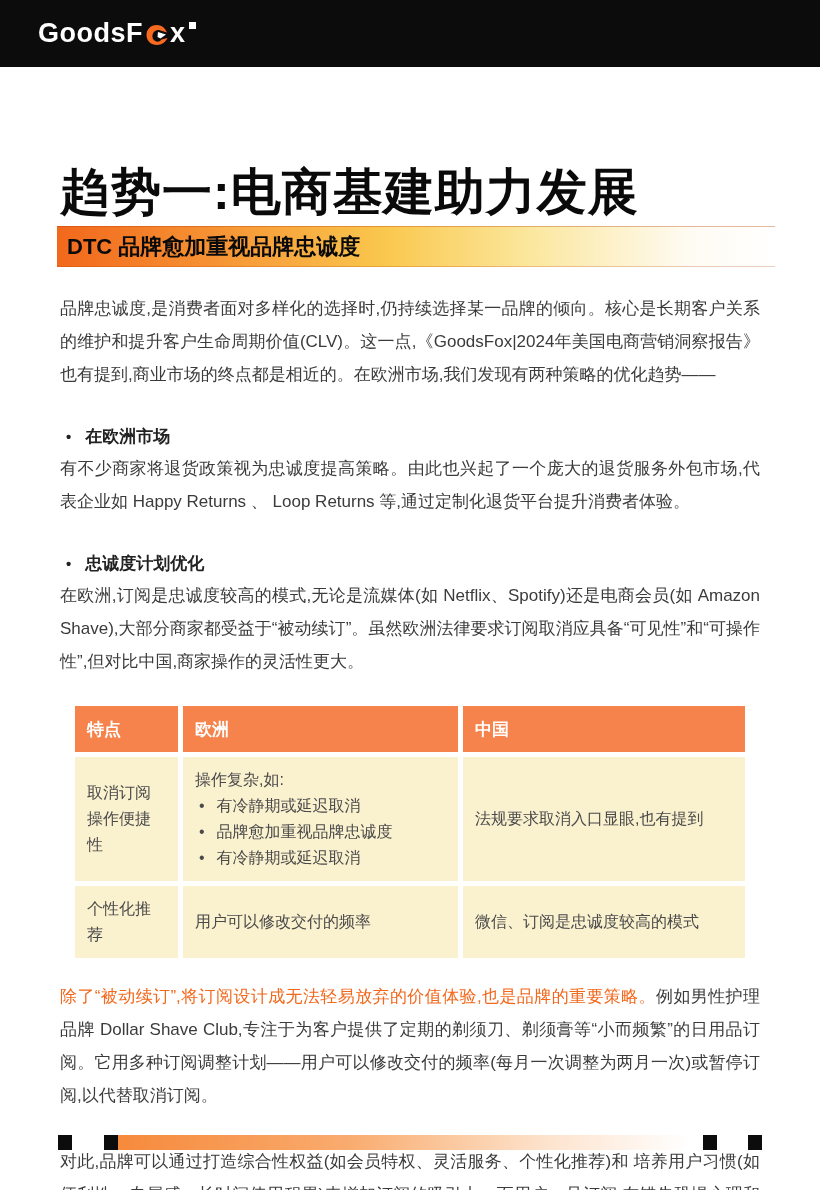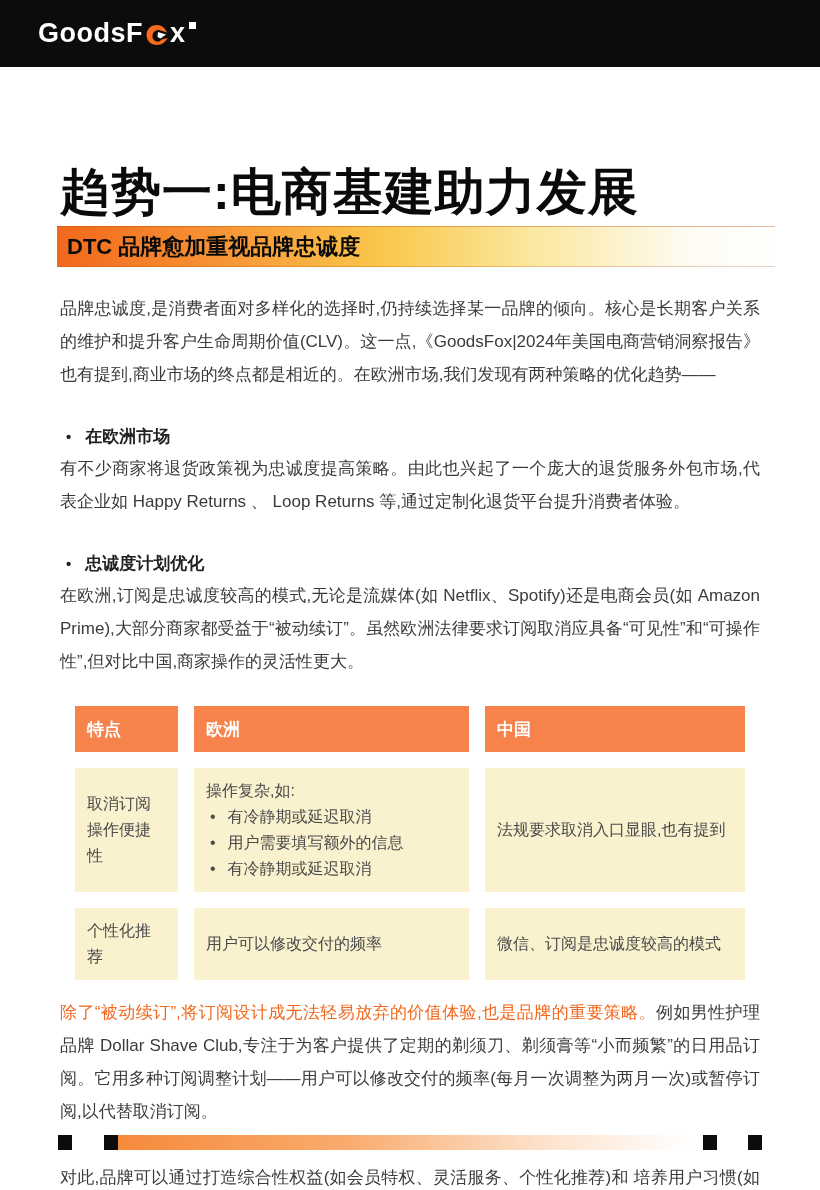--- a/index.html
+++ b/index.html
@@ -95,21 +95,21 @@
     margin: 0 14px 0 6px;
     color: #222222;
   }
   
   .cmp-table {
     margin-top: 28px;
     margin-left: 15px;
     width: 670px;
     display: grid;
     grid-template-columns: 103px 275px auto;
-    gap: 16px;
+    gap: 5px;
     background: #ffffff;
     font-size: 16px;
   }
   .cmp-table .cell {
     padding: 10px 12px;
     color: #4a4a4a;
   }
   .cmp-table .th {
     background: #f5834b;
     color: #ffffff;
@@ -124,21 +124,21 @@
     display: flex;
     flex-direction: column;
     justify-content: center;
     line-height: 26px;
   }
   .cmp-table .feature { white-space: pre-line; }
   .cmp-table ul { list-style: none; }
   .cmp-table ul li { display: flex; }
   .cmp-table ul li .li-dot { margin: 0 12px 0 4px; }
   
-  .highlight { margin-top: 16px; }
+  .highlight { margin-top: 22px; }
   .orange-text { color: #f2681c; }
   .closing { margin-top: 33px; }
   
   .footer-sq {
     position: absolute;
     width: 14px; height: 15px;
     background: #0c0c0c;
     top: 1135px;
   }
   .sq-1 { left: 58px; }
@@ -187,40 +187,40 @@
         <span>在欧洲市场</span>
       </div>
       <p class="body-text">有不少商家将退货政策视为忠诚度提高策略。由此也兴起了一个庞大的退货服务外包市场,代表企业如 Happy Returns 、 Loop Returns 等,通过定制化退货平台提升消费者体验。</p>
     </div>
 
     <div class="bullet-block">
       <div class="bullet-head">
         <span class="dot">•</span>
         <span>忠诚度计划优化</span>
       </div>
-      <p class="body-text">在欧洲,订阅是忠诚度较高的模式,无论是流媒体(如 Netflix、Spotify)还是电商会员(如 Amazon Prime),大部分商家都受益于“被动续订”。虽然欧洲法律要求订阅取消应具备“可见性”和“可操作性”,但对比中国,商家操作的灵活性更大。</p>
+      <p class="body-text">在欧洲,订阅是忠诚度较高的模式,无论是流媒体(如 Netflix、Spotify)还是电商会员(如 Amazon Shave),大部分商家都受益于“被动续订”。虽然欧洲法律要求订阅取消应具备“可见性”和“可操作性”,但对比中国,商家操作的灵活性更大。</p>
     </div>
 
     <div class="cmp-table">
       <div class="cell th">特点</div>
       <div class="cell th">欧洲</div>
       <div class="cell th">中国</div>
 
       <div class="cell td feature">取消订阅
 操作便捷性</div>
       <div class="cell td">
         <div>操作复杂,如:</div>
         <ul>
           <li>
             <span class="li-dot">•</span>
             <span>有冷静期或延迟取消</span>
           </li>
           <li>
             <span class="li-dot">•</span>
-            <span>用户需要填写额外的信息</span>
+            <span>品牌愈加重视品牌忠诚度</span>
           </li>
           <li>
             <span class="li-dot">•</span>
             <span>有冷静期或延迟取消</span>
           </li>
         </ul>
       </div>
       <div class="cell td">法规要求取消入口显眼,也有提到</div>
 
       <div class="cell td row2">个性化推荐</div>

